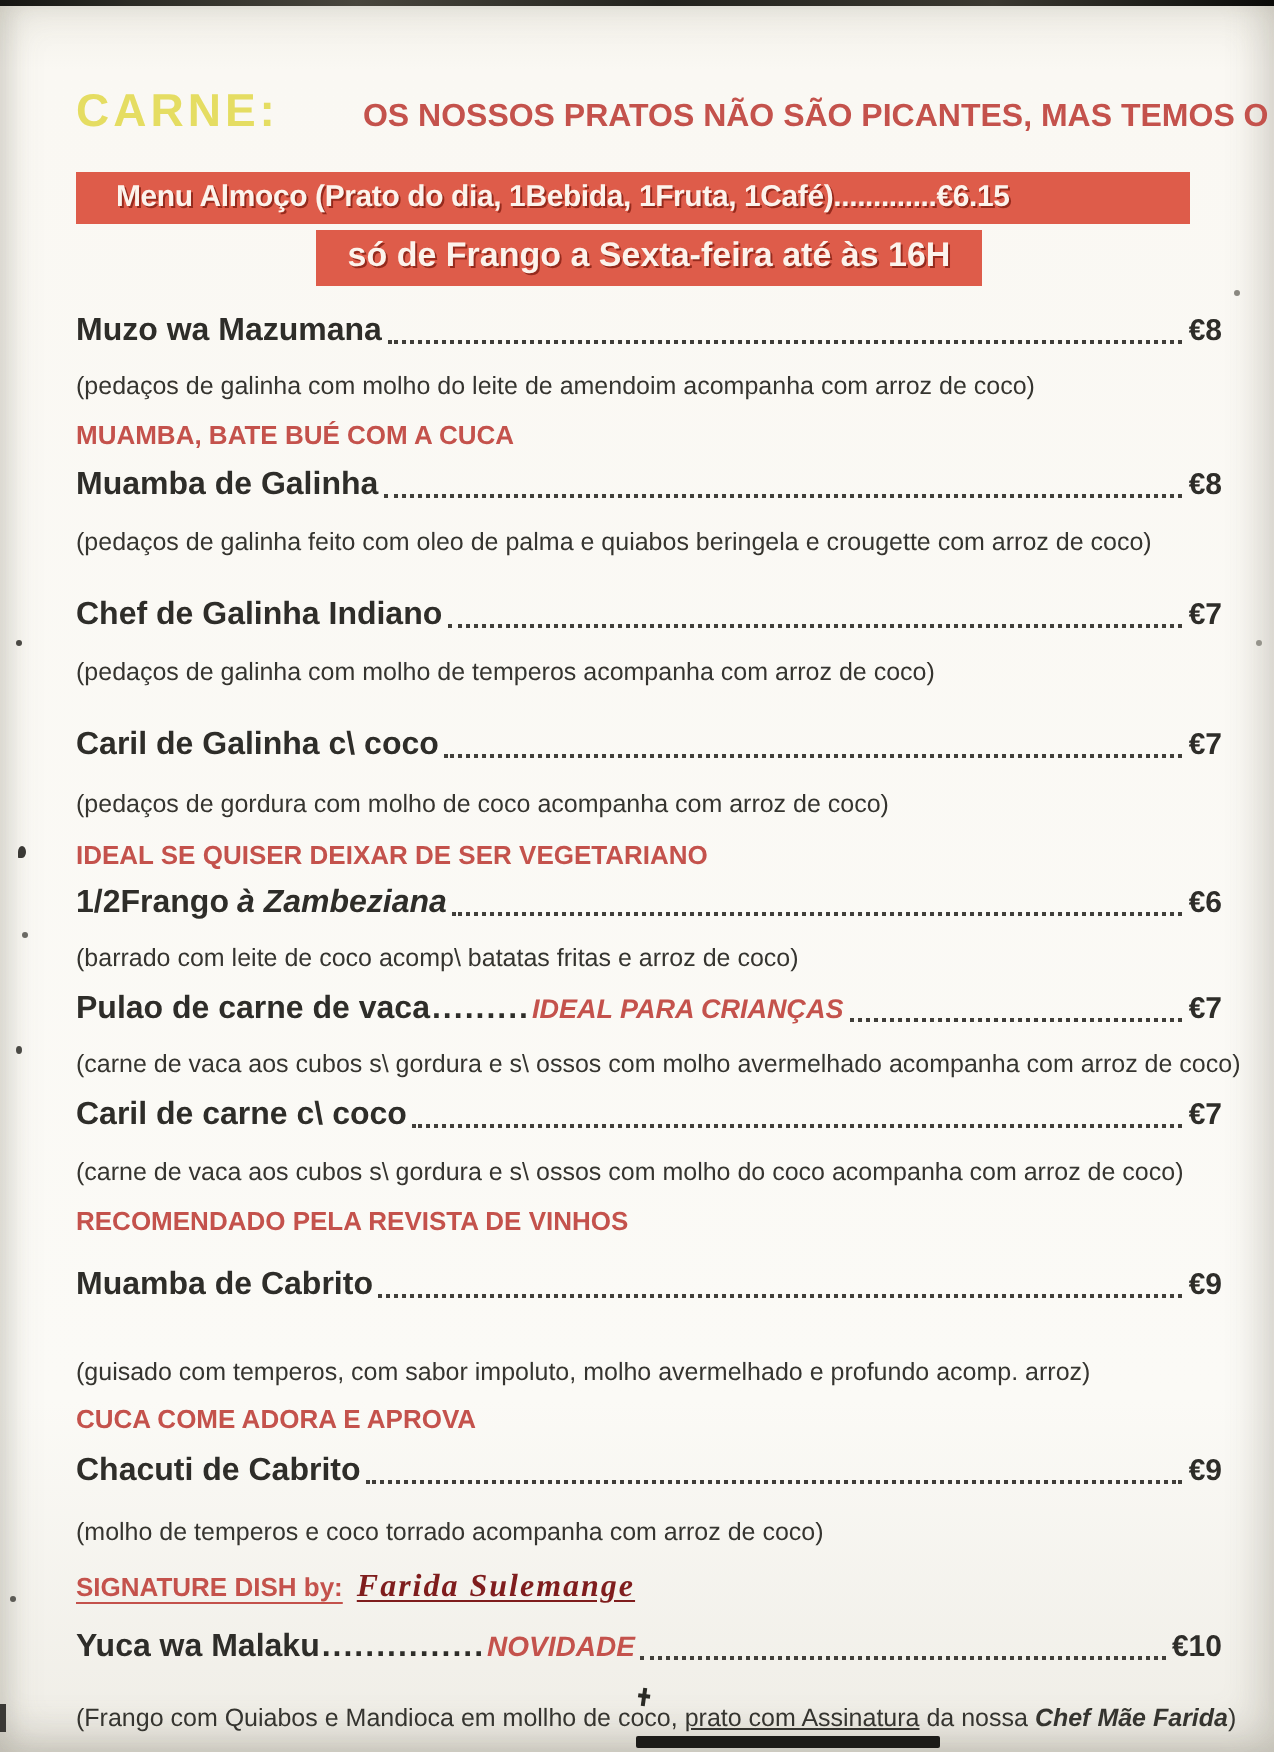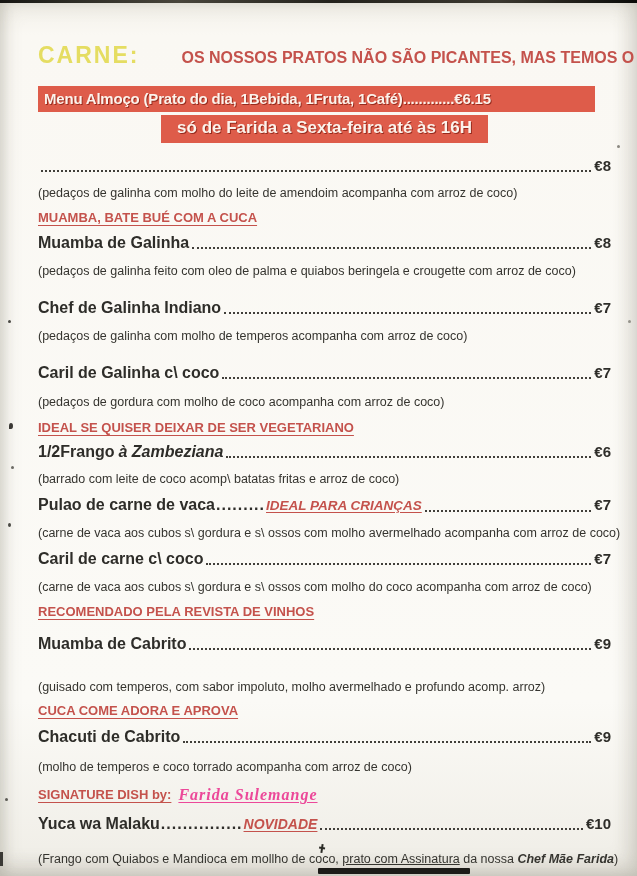--- a/index.html
+++ b/index.html
@@ -22,40 +22,40 @@
     box-shadow:inset 0 0 22px rgba(95,90,75,.22), inset -8px -12px 18px rgba(120,115,100,.14), inset 6px 0 10px rgba(120,115,100,.10);}
   .content{position:relative;padding:42px 26px 0 38px;}
 
   .header-row{display:flex;align-items:baseline;}
   .category-title{color:var(--title-yellow);font-size:23px;font-weight:bold;letter-spacing:2px;}
   .tagline{margin-left:42px;color:var(--accent-red);font-size:16px;font-weight:bold;white-space:nowrap;}
   .tagline .emph{font-style:italic;}
 
   .banner{background:var(--banner-bg);color:var(--banner-text);font-weight:bold;
     text-shadow:1px 1px 0 rgba(130,30,18,.8);}
-  .banner-main{margin-top:17px;margin-right:16px;padding:4px 5px 5px 6px;font-size:15px;letter-spacing:-.2px;white-space:nowrap;overflow:hidden;}
+  .banner-main{margin-top:17px;margin-right:16px;padding:4px 5px 5px 20px;font-size:15px;letter-spacing:-.2px;white-space:nowrap;overflow:hidden;}
   .banner-sub{margin:3px auto 0;width:fit-content;padding:3px 16px 5px;font-size:17px;}
 
   .dish{display:flex;align-items:baseline;font-size:16px;font-weight:bold;line-height:20px;white-space:nowrap;}
   .dish .leader{flex:1;border-bottom:2.5px dotted #413f3a;align-self:flex-end;margin:0 3px 4px 3px;min-width:12px;}
   .dish .price{font-size:15px;}
   .dish .name-italic{font-style:italic;margin-left:4px;}
   .lead-dots{font-weight:bold;letter-spacing:1px;margin:0 1px;}
-  .inline-label{color:var(--accent-red);font-style:italic;font-size:13.5px;text-decoration:underline;text-underline-offset:2px;}
+  .inline-label{color:var(--accent-red);font-style:italic;font-size:13.5px;text-underline-offset:2px;}
 
   .desc{font-size:12.5px;line-height:16px;color:#35342f;white-space:nowrap;}
   .desc .u{text-decoration:underline;}
   .desc .emph{font-weight:bold;font-style:italic;}
 
   .section-header{color:var(--accent-red);font-size:13px;font-weight:bold;line-height:17px;}
-  .section-header .hline{text-decoration:underline;text-underline-offset:3px;}
+  .section-header .hline{text-underline-offset:3px;}
 
   .signature-line{display:flex;align-items:flex-start;line-height:20px;}
   .signature-prefix{color:var(--accent-red);font-size:13px;font-weight:bold;text-decoration:underline;text-underline-offset:3px;}
-  .signature-name{margin-left:7px;font-family:"Liberation Serif","DejaVu Serif",serif;font-style:italic;font-weight:600;font-size:16px;letter-spacing:1px;text-decoration:underline;text-underline-offset:2px;color:#ec4899;}
+  .signature-name{margin-left:7px;font-family:"Liberation Serif","DejaVu Serif",serif;font-style:italic;font-weight:600;font-size:16px;letter-spacing:1px;text-decoration:underline;text-underline-offset:2px;color:#7f1d1d;}
 
   
   .art{position:absolute;pointer-events:none;}
   .top-edge{left:0;top:0;width:637px;height:3px;
     background:linear-gradient(90deg,#151512 0%,#2b2a24 10%,#48453c 28%,#23221d 52%,#3b3830 78%,#11110e 97%,#0a0a08 100%);}
   .bottom-bar{left:318px;top:868px;width:152px;height:6px;background:#1c1b18;border-radius:1px;}
   .speck{background:#4a4944;border-radius:50%;}
   .s1{left:8px;top:320px;width:3px;height:3px;}
   .s2{left:9px;top:423px;width:4px;height:6px;border-radius:60% 60% 60% 10%;background:#3a3935;}
   .s3{left:11px;top:466px;width:3px;height:3px;background:#6b6a64;}
@@ -73,23 +73,24 @@
 <div class="paper-shade"></div>
 
 <div class="content">
 
   <div class="header-row">
     <span class="category-title">CARNE:</span>
     <span class="tagline"><span>OS NOSSOS PRATOS NÃO SÃO PICANTES, MAS TEMOS O </span><span class="emph">PIRIPIRI SACANA...</span></span>
   </div>
 
   <div class="banner banner-main">Menu Almoço (Prato do dia, 1Bebida, 1Fruta, 1Café).............€6.15</div>
-  <div class="banner banner-sub">só de Farida a Sexta-feira até às 16H</div>
+  <div class="banner banner-sub">só de Frango a Sexta-feira até às 16H</div>
 
   <div class="dish" style="margin-top:13px">
+    <span>Muzo wa Mazumana</span>
     <span class="leader"></span>
     <span class="price">€8</span>
   </div>
   <div class="desc" style="margin-top:9px">(pedaços de galinha com molho do leite de amendoim acompanha com arroz de coco)</div>
 
   <div class="section-header" style="margin-top:8px"><span class="hline">MUAMBA, BATE BUÉ COM A CUCA</span></div>
 
   <div class="dish" style="margin-top:7px">
     <span>Muamba de Galinha</span>
     <span class="leader"></span>

